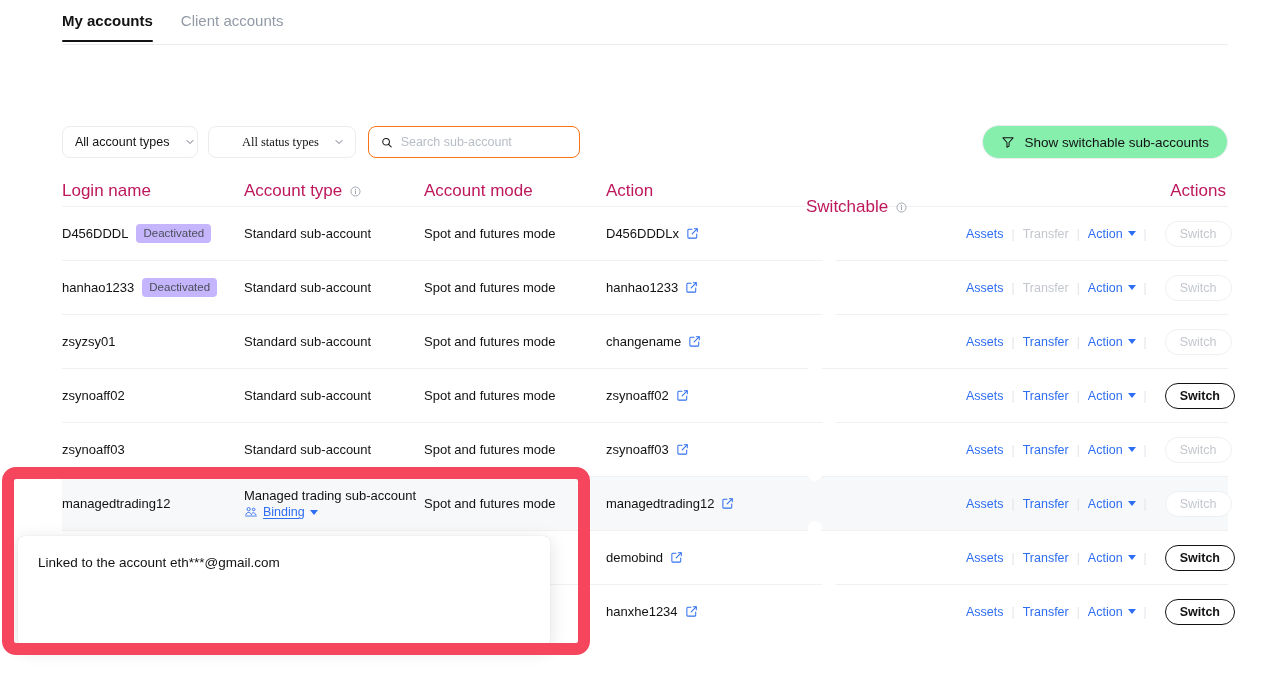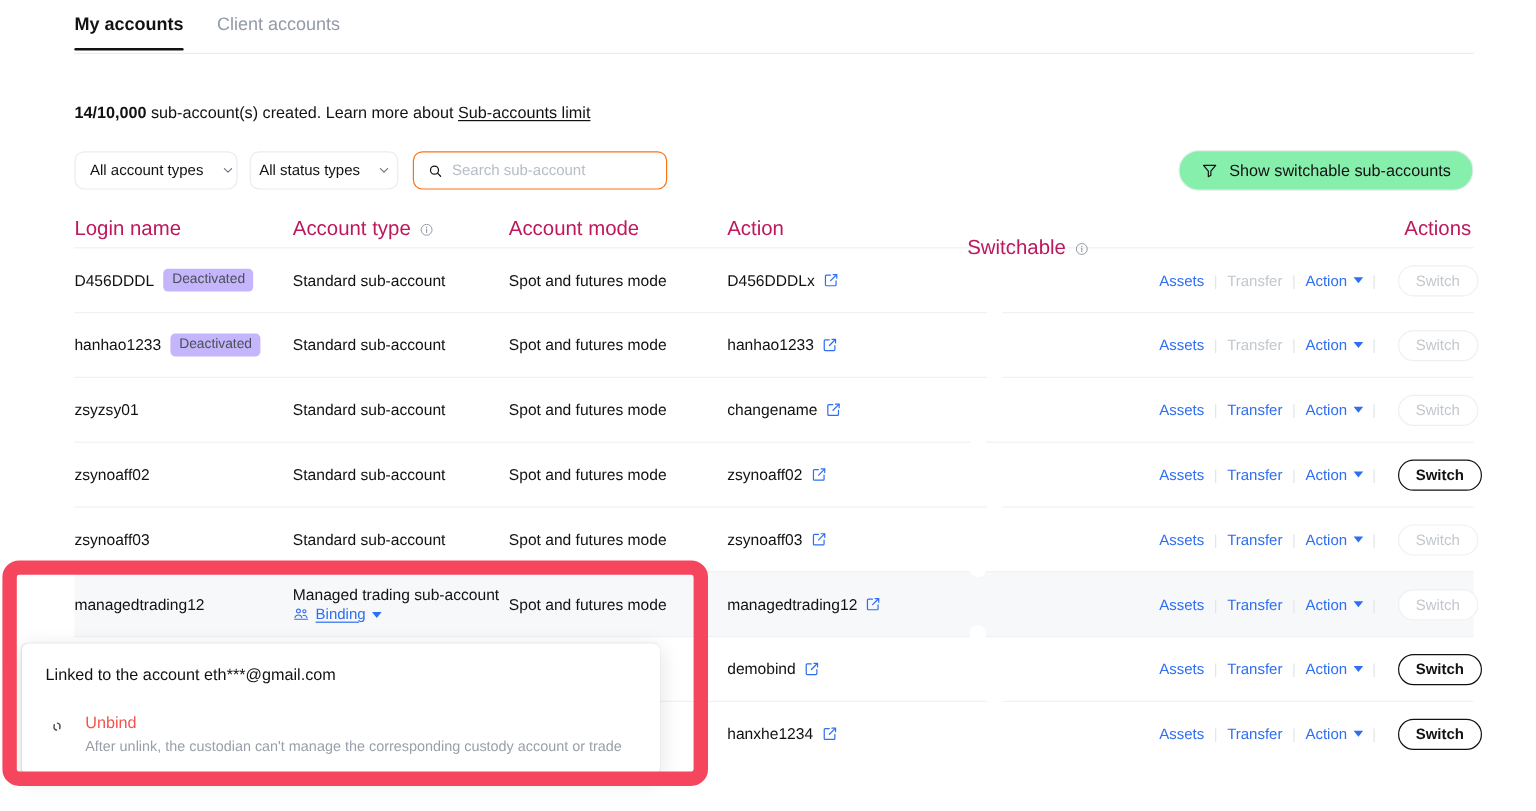--- a/index.html
+++ b/index.html
@@ -52,21 +52,21 @@
     width: 1166px; height: 32px;
     display: flex; align-items: center;
   }
   .select {
     height: 32px; border: 1px solid #eaecef; border-radius: 8px;
     background: #fff; display: flex; align-items: center;
     padding: 0 10px 0 12px; gap: 14px; cursor: pointer;
     font-size: 12.5px; color: #121214; white-space: nowrap;
   }
   .select.s1 { width: 136px; justify-content: space-between; }
-  .select.s2 { width: 124px; margin-left: 10px; justify-content: center; }
+  .select.s2 { width: 148px; margin-left: 10px; justify-content: flex-end; font-family: Liberation Serif, serif; }
   .chev { width: 12px; height: 12px; flex: 0 0 auto; color: #6b7280; }
   .searchbox {
     margin-left: 12px; width: 212px; height: 32px;
     border: 1px solid #f97316; border-radius: 8px; background: #fff;
     display: flex; align-items: center; padding: 0 12px; gap: 8px;
   }
   .searchbox input {
     border: 0; outline: 0; width: 100%; font-size: 12.5px;
     font-family: "Liberation Sans", sans-serif; color: #121214;
     background: transparent;
@@ -186,23 +186,20 @@
   <div class="tabbar">
     <div class="tab active">
       <span>My accounts</span>
     </div>
     <div class="tab inactive">
       <span>Client accounts</span>
     </div>
   </div>
   <div class="tabbar-rule"></div>
 
-  <div class="countline">
-    <b>14/10,000</b><span> sub-account(s) created. Learn more about </span><a>Sub-accounts limit</a>
-  </div>
 
   <div class="filterbar">
 
     <div class="select s1">
       <span>All account types</span>
       <svg class="chev" viewBox="0 0 16 16" fill="none">
         <path d="M4 6l4 4 4-4" stroke="currentColor" stroke-width="1.3" stroke-linecap="round" stroke-linejoin="round"></path>
       </svg>
     </div>
 
@@ -492,30 +489,17 @@
             </span>
             <span class="sep">|</span>
             <span class="switch-btn enabled">Switch</span>
           </div>
         </div>
       </div>
   </div>
 
   <div class="popup">
     <div class="popup-head">Linked to the account eth***@gmail.com</div>
-    <div class="popup-item">
-      <svg class="unlink-ic" viewBox="0 0 24 24" fill="none">
-        <g transform="rotate(-38 12 12)">
-          <path d="M9.4 14.6a3.1 3.1 0 010-4.4l1.6-1.6" stroke="currentColor" stroke-width="1.5" stroke-linecap="round"></path>
-          <path d="M14.6 9.4a3.1 3.1 0 010 4.4l-1.6 1.6" stroke="currentColor" stroke-width="1.5" stroke-linecap="round"></path>
-        </g>
-        <path d="M4.4 4.4l15.2 15.2" stroke="currentColor" stroke-width="1.4" stroke-linecap="round" opacity="0"></path>
-      </svg>
-      <div class="txt">
-        <div class="popup-title">Unbind</div>
-        <div class="popup-desc">After unlink, the custodian can't manage the corresponding custody account or trade</div>
-      </div>
-    </div>
   </div>
 
   <div class="redbox"></div>
 
 </div>
 
 </body></html>

